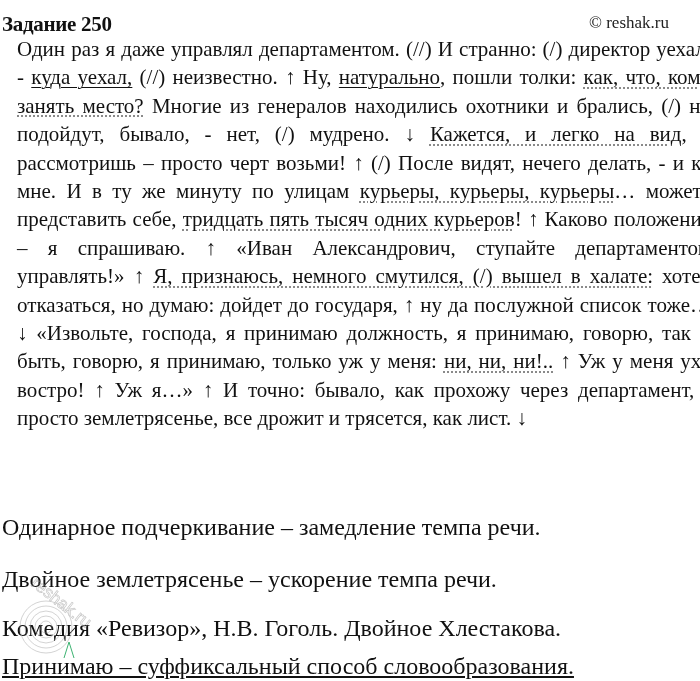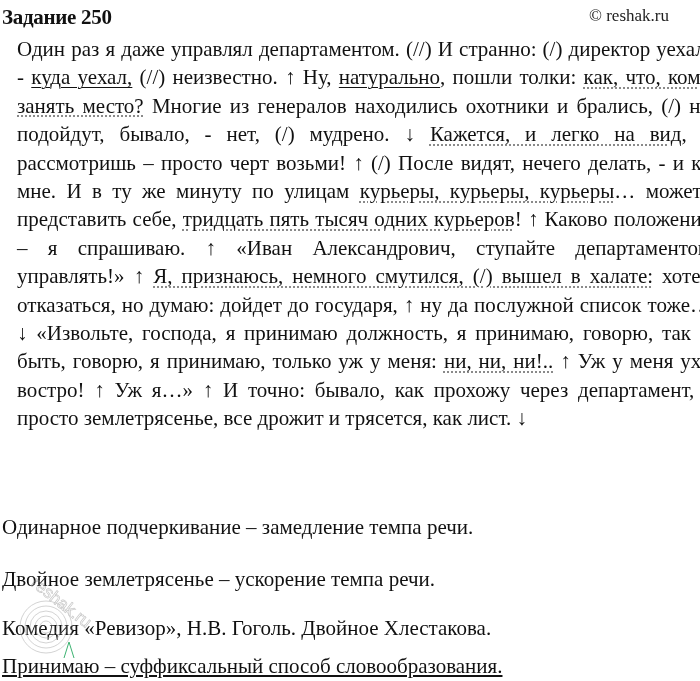--- a/index.html
+++ b/index.html
@@ -1,26 +1,26 @@
 <!DOCTYPE html>
 <html><head>
 <meta charset="utf-8">
 <style>
   html, body { margin:0; padding:0; background:#ffffff; }
   body { width:700px; height:681px; overflow:hidden; position:relative;
          font-family:"Liberation Serif", "DejaVu Serif", serif; color:#111; }
-  .header { position:absolute; left:0; top:8px; width:672px; height:30px; }
+  .header { position:absolute; left:0; top:15px; width:672px; height:30px; }
   .title { position:absolute; left:2px; top:-3px; font-weight:bold; font-size:21px; letter-spacing:-0.3px; }
   .copyright { position:absolute; right:3px; top:-2px; font-size:17px; color:#222; }
   .para { position:absolute; left:17px; width:694px; font-size:21px; line-height:28.4px;
           text-align:justify; text-align-last:left; }
   .main { top:35px; }
   .u-solid { text-decoration:underline; text-decoration-thickness:1.4px; text-underline-offset:3px; }
   .u-dot { text-decoration:underline dotted #8a8a8a; text-decoration-thickness:1.5px; text-underline-offset:3px; }
-  .note { position:absolute; left:2px; font-size:21px; line-height:24px; white-space:nowrap; }
+  .note { position:absolute; left:2px; font-size:24px; line-height:24px; white-space:nowrap; }
   .n1 { top:515px; } .n2 { top:567px; } .n3 { top:616px; } .n4 { top:654px;text-decoration:underline; }
   .watermark { position:absolute; left:8px; top:565px; width:110px; height:110px; opacity:0.55; pointer-events:none; }
   .wm-mark { position:absolute; left:62px; top:640px; width:14px; height:20px; pointer-events:none; }
 </style>
 </head>
 <body>
 
 <div class="header">
   <span class="title">Задание 250</span>
   <span class="copyright">© reshak.ru</span>

